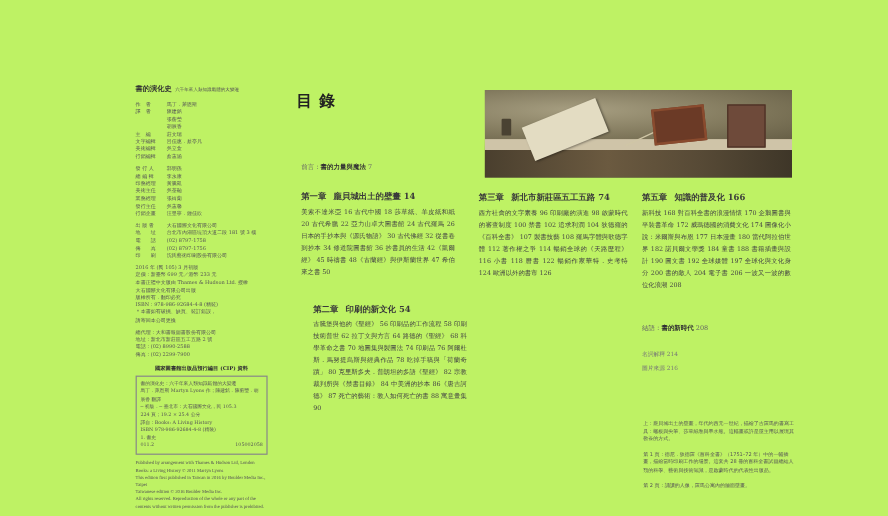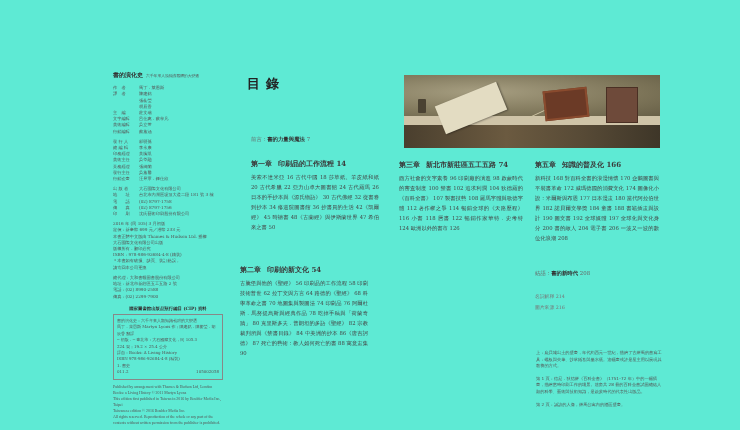--- a/index.html
+++ b/index.html
@@ -1,19 +1,19 @@
 <!DOCTYPE html>
 <html><head>
 <meta charset="utf-8">
 <style>
   * { box-sizing: border-box; margin: 0; padding: 0; }
   html, body { width: 740px; height: 430px; background: #ffffff; overflow: hidden; }
   body { position: relative; font-family: "DejaVu Serif", "Liberation Serif", serif; color: #333; }
 
-  .spread { position: absolute; left: 0; top: 0; width: 740px; height: 430px; background: #5eead4; }
+  .spread { position: absolute; left: 0; top: 0; width: 740px; height: 430px; background: #bef264; }
 
   
   .copyright { position: absolute; left: 113px; top: 72px; width: 110px; font-size: 4.2px; line-height: 6.2px; color: #555; }
   .cr-title { display: flex; align-items: baseline; gap: 3px; margin-bottom: 6px; }
   .cr-title .main { font-size: 6px; font-weight: bold; color: #333; }
   .cr-title .sub { font-size: 3.8px; color: #555; }
   .cr-row { display: flex; white-space: nowrap; }
   .cr-row .k { width: 26px; color: #555; }
   .cr-row .v { color: #555; }
   .cr-gap { height: 4px; }
@@ -26,21 +26,21 @@
   .toc-heading { position: absolute; left: 247px; top: 75px; font-size: 13px; font-weight: bold; color: #222; letter-spacing: 6px; }
   .preface { position: absolute; left: 251px; top: 136px; font-size: 5.4px; color: #666; }
   .preface b { color: #333; }
 
   .chapter { position: absolute; width: 128px; }
   .ch-title { font-size: 7px; font-weight: bold; color: #3a3a3a; margin-bottom: 3px; white-space: nowrap; }
   .ch-title .num { margin-right: 6px; }
   .ch-items { font-size: 5.3px; line-height: 10px; color: #444; text-align: justify; }
 
   .ch1 { left: 251px; top: 159px; width: 128px; }
-  .ch2 { left: 240px; top: 253px; width: 128px; margin-top: 12px; }
+  .ch2 { left: 261px; top: 253px; width: 128px; }
   .ch3 { left: 399px; top: 160px; width: 124px; }
   .ch4 { left: 399px; top: 251px; width: 124px; }
   .ch5 { left: 535px; top: 160px; width: 124px; }
 
   .epilogue { position: absolute; left: 535px; top: 270px; font-size: 5.4px; color: #666; }
   .epilogue b { color: #333; }
   .backmatter { position: absolute; left: 535px; top: 292px; font-size: 4.8px; line-height: 10.5px; color: #777; }
 
   
   .painting { position: absolute; left: 404px; top: 75px; width: 256px; height: 73px; overflow: hidden;
@@ -201,21 +201,21 @@
 
   <div class="toc-heading">目錄</div>
 
   <div class="preface">
     <span>前言：</span><b>書的力量與魔法</b>
     <span>7</span>
   </div>
 
   <div class="chapter ch1">
     <div class="ch-title">
-      <span class="num">第一章</span><span>印刷品的工作流程</span>
+      <span class="num">第一章</span><span>龐貝城出土的壁畫</span>
       <span>14</span>
     </div>
     <div class="ch-items">美索不達米亞 16 古代中國 18 莎草紙、羊皮紙和紙 20 古代希臘 22 亞力山卓大圖書館 24 古代羅馬 26 日本的手抄本與《源氏物語》 30 古代佛經 32 從書卷到抄本 34 修道院圖書館 36 抄書員的生活 42《凱爾經》 45 時禱書 48《古蘭經》與伊斯蘭世界 47 希伯來之書 50</div>
   </div>
 
   <div class="chapter ch2">
     <div class="ch-title">
       <span class="num">第二章</span><span>印刷的新文化</span>
       <span>54</span>
     </div>

